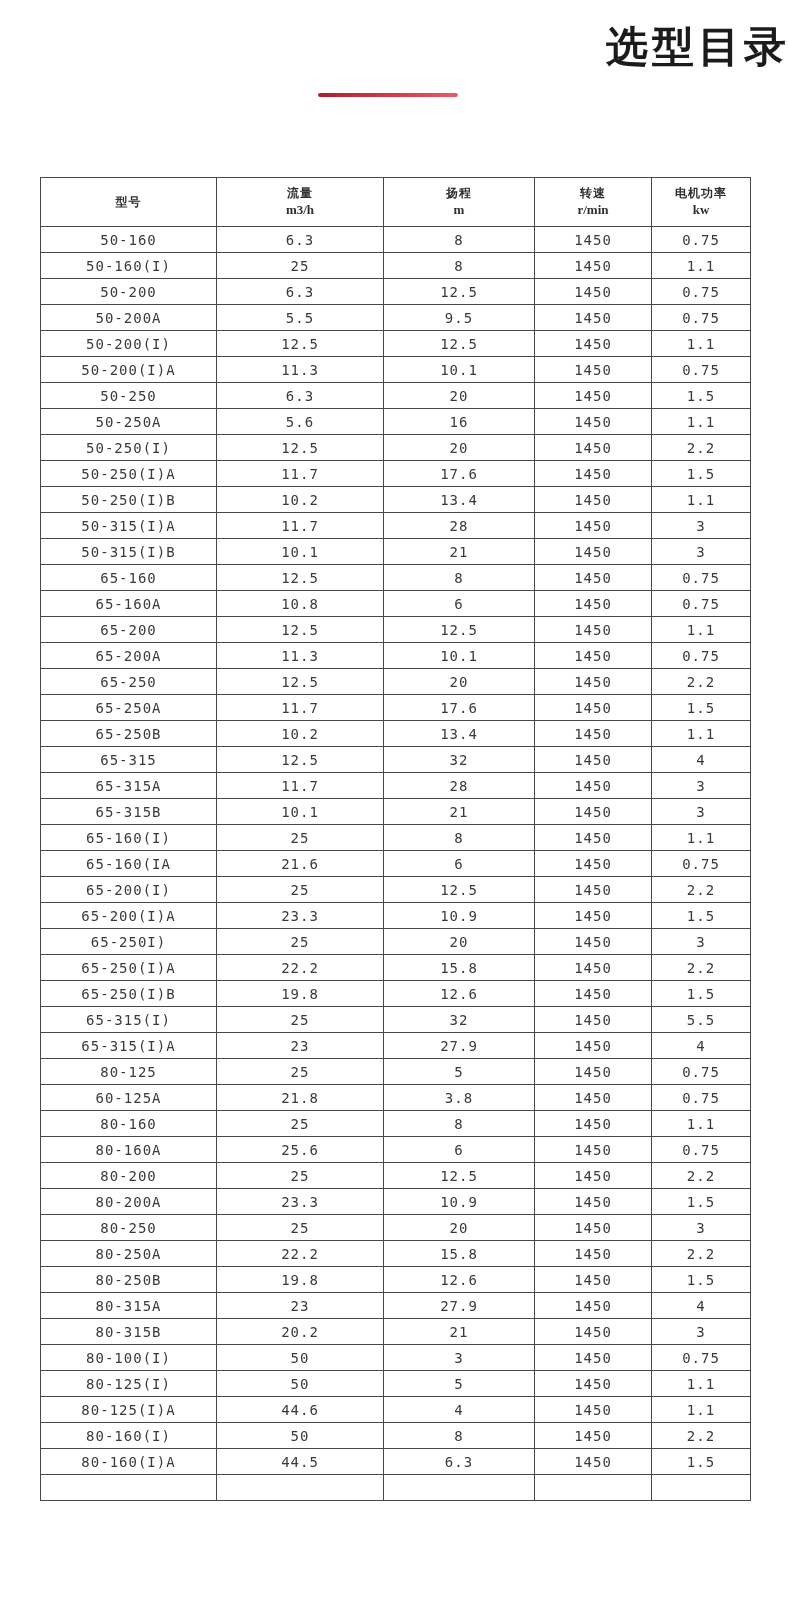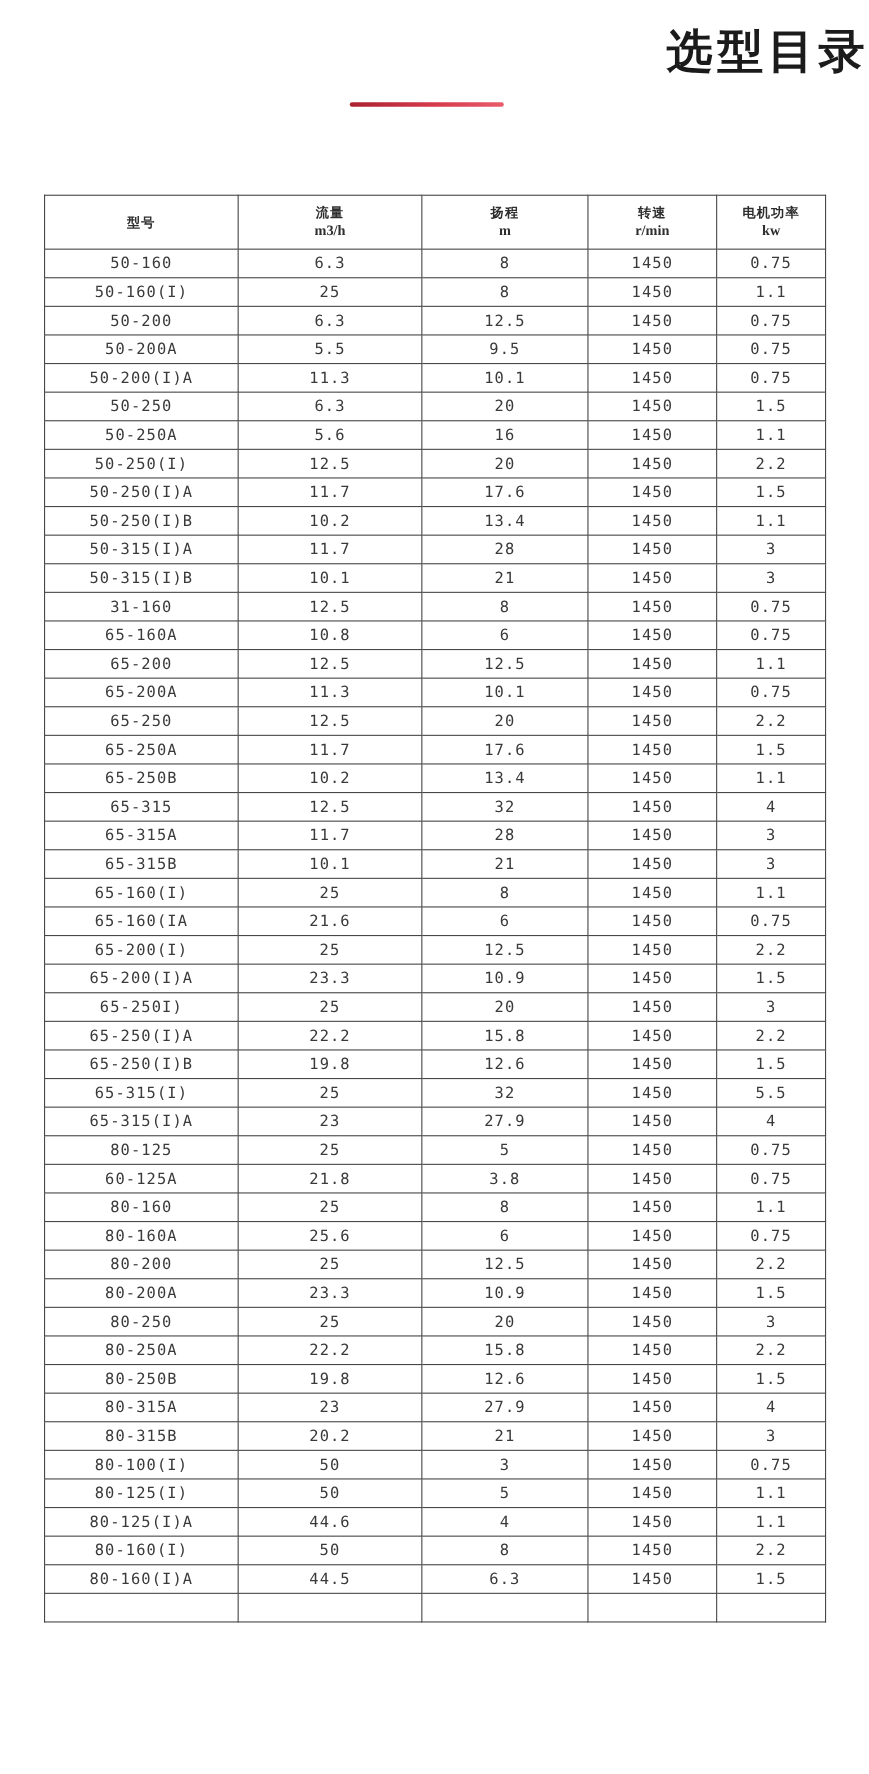--- a/index.html
+++ b/index.html
@@ -138,20 +138,27 @@
           <td>0.75</td>
         </tr>
         <tr>
           <td>50-200A</td>
           <td>5.5</td>
           <td>9.5</td>
           <td>1450</td>
           <td>0.75</td>
         </tr>
         <tr>
+          <td>50-200(I)</td>
+          <td>12.5</td>
+          <td>12.5</td>
+          <td>1450</td>
+          <td>1.1</td>
+        </tr>
+        <tr>
           <td>50-200(I)A</td>
           <td>11.3</td>
           <td>10.1</td>
           <td>1450</td>
           <td>0.75</td>
         </tr>
         <tr>
           <td>50-250</td>
           <td>6.3</td>
           <td>20</td>
@@ -194,21 +201,21 @@
           <td>3</td>
         </tr>
         <tr>
           <td>50-315(I)B</td>
           <td>10.1</td>
           <td>21</td>
           <td>1450</td>
           <td>3</td>
         </tr>
         <tr>
-          <td>31-160</td>
+          <td>65-160</td>
           <td>12.5</td>
           <td>8</td>
           <td>1450</td>
           <td>0.75</td>
         </tr>
         <tr>
           <td>65-160A</td>
           <td>10.8</td>
           <td>6</td>
           <td>1450</td>

